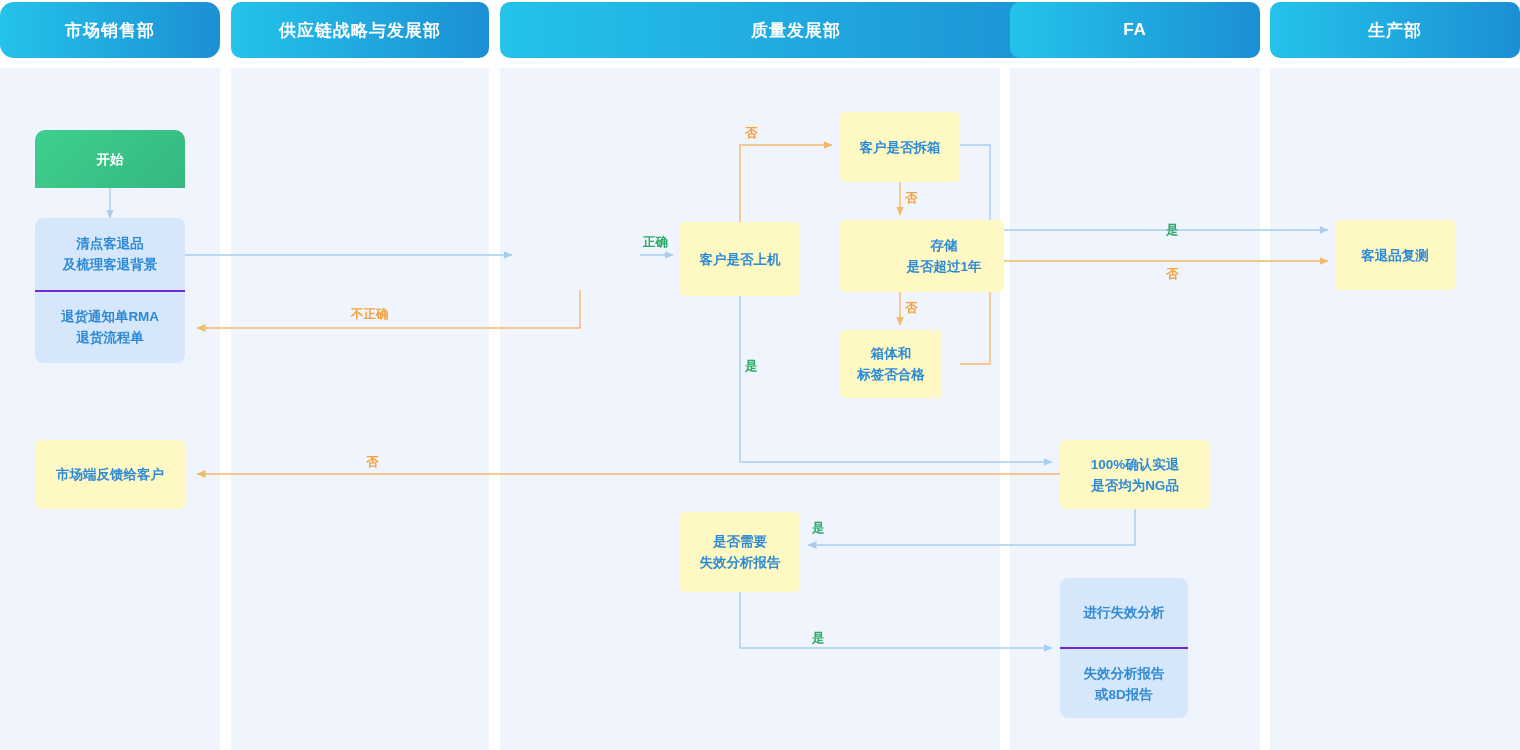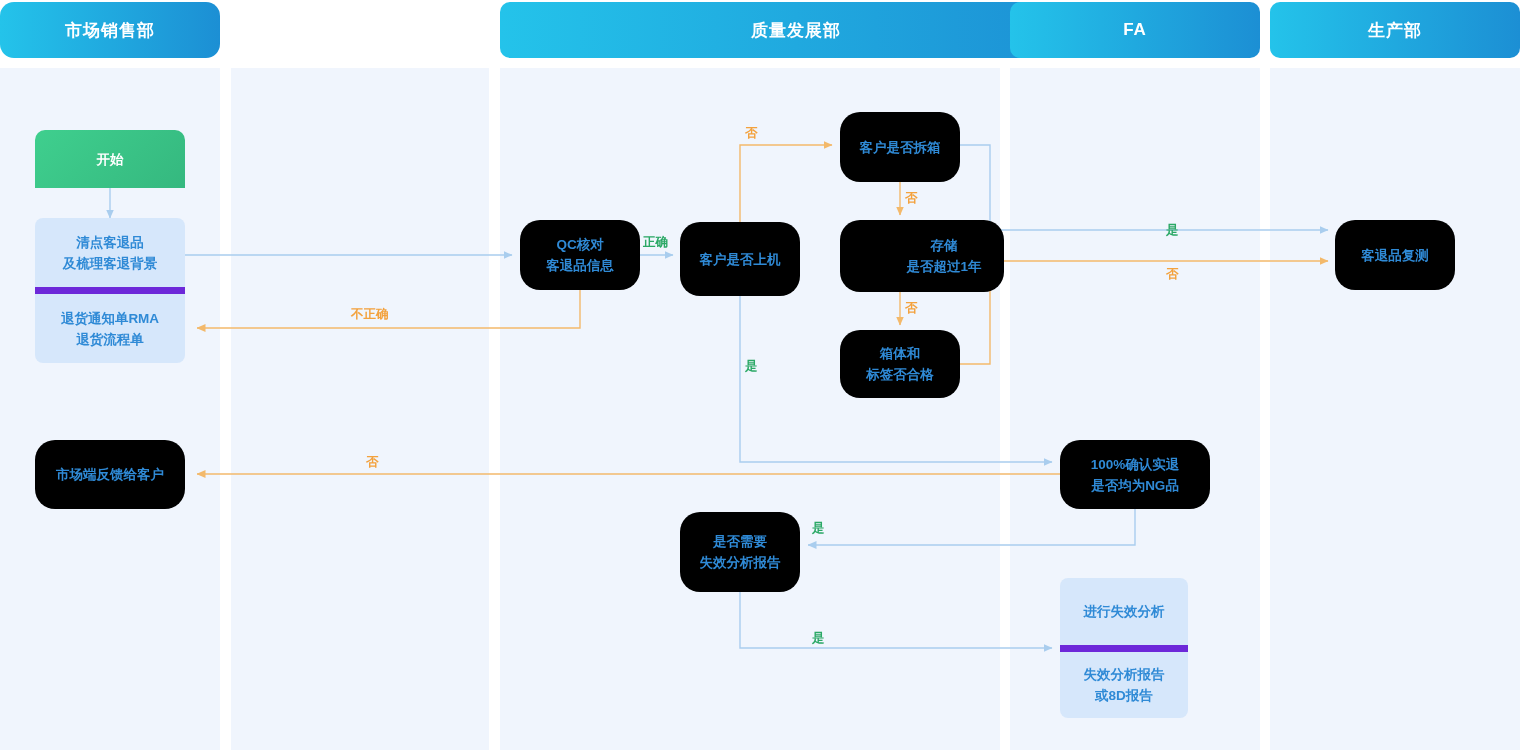--- a/index.html
+++ b/index.html
@@ -7,49 +7,52 @@
   #stage{position:relative;width:1520px;height:750px;overflow:hidden;background:#ffffff;}
 
   
   .lane{position:absolute;top:68px;bottom:0;background:#f0f5fd;}
   .lane-head{position:absolute;top:2px;height:56px;border-radius:10px;
              background:linear-gradient(90deg,#24c3ea 0%,#1c8fd4 100%);
              display:flex;align-items:center;justify-content:center;
              color:#ffffff;font-size:17px;font-weight:bold;letter-spacing:1px;}
 
   
-  .node{position:absolute;border-radius:20px;background:#000000;
+  .node{position:absolute;border-radius:5px;background:#fef9c3;
         display:flex;flex-direction:column;align-items:center;justify-content:center;
         color:#2f8ad6;font-size:13.5px;line-height:21px;text-align:center;font-weight:bold;}
   .node.start{background:linear-gradient(135deg,#3fcf8e 0%,#35b87f 100%);
               color:#ffffff;border-radius:10px 10px 0 0;font-weight:bold;}
   .node .ln{display:block;white-space:nowrap;}
 
   .stackbox{position:absolute;border-radius:8px;background:#d6e7fb;display:flex;flex-direction:column;}
   .stackbox .cell{flex:1;display:flex;flex-direction:column;align-items:center;justify-content:center;
                   color:#2f8ad6;font-size:13.5px;line-height:21px;text-align:center;font-weight:bold;}
-  .stackbox .cell + .cell{border-top:7px solid #6d28d9;}
+  .stackbox .cell + .cell{border-top:2px solid #6d28d9;}
   svg.wires{position:absolute;left:0;top:0;width:1520px;height:750px;overflow:visible;}
   .lbl{position:absolute;font-size:12.5px;font-weight:bold;white-space:nowrap;}
   .lbl.ok{color:#2aa865;}
   .lbl.bad{color:#f3a23e;}
 </style>
 </head>
 <body>
 
 <div id="stage">
 
   <div class="lane" style="left:0px;width:220px;"></div>
   <div class="lane" style="left:231px;width:258px;"></div>
   <div class="lane" style="left:500px;width:500px;"></div>
   <div class="lane" style="left:1010px;width:250px;"></div>
   <div class="lane" style="left:1270px;width:250px;"></div>
 
   <div class="lane-head" style="left:0px;width:220px;border-radius:14px;">
       <span>市场销售部</span>
+    </div>
+  <div class="lane-head" style="left:231px;width:258px;">
+      <span>供应链战略与发展部</span>
     </div>
   <div class="lane-head" style="left:500px;width:592px;">
       <span>质量发展部</span>
     </div>
   <div class="lane-head" style="left:1010px;width:250px;">
       <span>FA</span>
     </div>
   <div class="lane-head" style="left:1270px;width:250px;">
       <span>生产部</span>
     </div>
@@ -117,39 +120,35 @@
     <div class="cell">
       <span class="ln">退货通知单RMA</span>
       <span class="ln">退货流程单</span>
     </div>
   </div>
 
   <div class="node" style="left:35px;top:440px;width:150px;height:69px;">
     <span class="ln">市场端反馈给客户</span>
   </div>
 
-  <div class="node" style="left:520px;top:220px;width:120px;height:70px;">
-    <span class="ln">QC核对</span>
-    <span class="ln">客退品信息</span>
-  </div>
 
   <div class="node" style="left:680px;top:222px;width:120px;height:74px;">
     <span class="ln">客户是否上机</span>
   </div>
 
   <div class="node" style="left:840px;top:112px;width:120px;height:70px;">
     <span class="ln">客户是否拆箱</span>
   </div>
 
   <div class="node" style="left:840px;top:220px;width:120px;height:72px;padding-left:44px;">
     <span class="ln">存储</span>
     <span class="ln">是否超过1年</span>
   </div>
 
-  <div class="node" style="left:840px;top:330px;width:120px;height:68px;">
+  <div class="node" style="left:840px;top:330px;width:102px;height:68px;">
     <span class="ln">箱体和</span>
     <span class="ln">标签否合格</span>
   </div>
 
   <div class="node" style="left:680px;top:512px;width:120px;height:80px;">
     <span class="ln">是否需要</span>
     <span class="ln">失效分析报告</span>
   </div>
 
   <div class="node" style="left:1335px;top:220px;width:120px;height:70px;">

